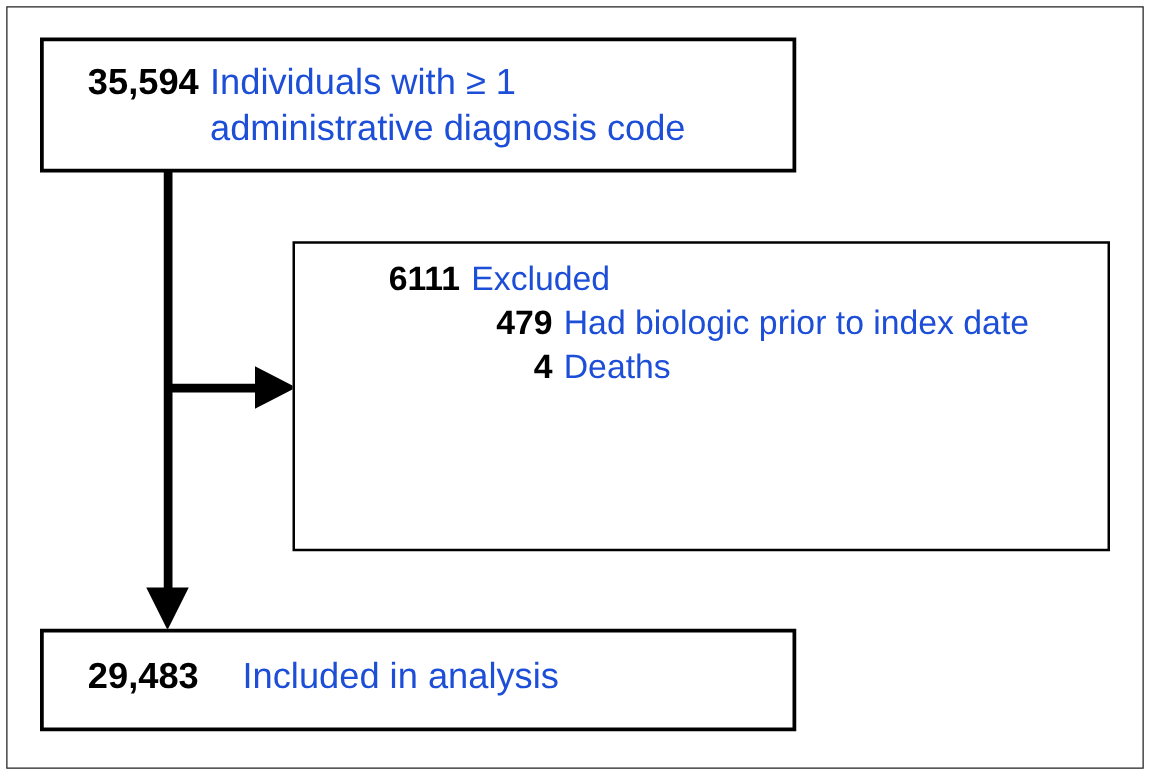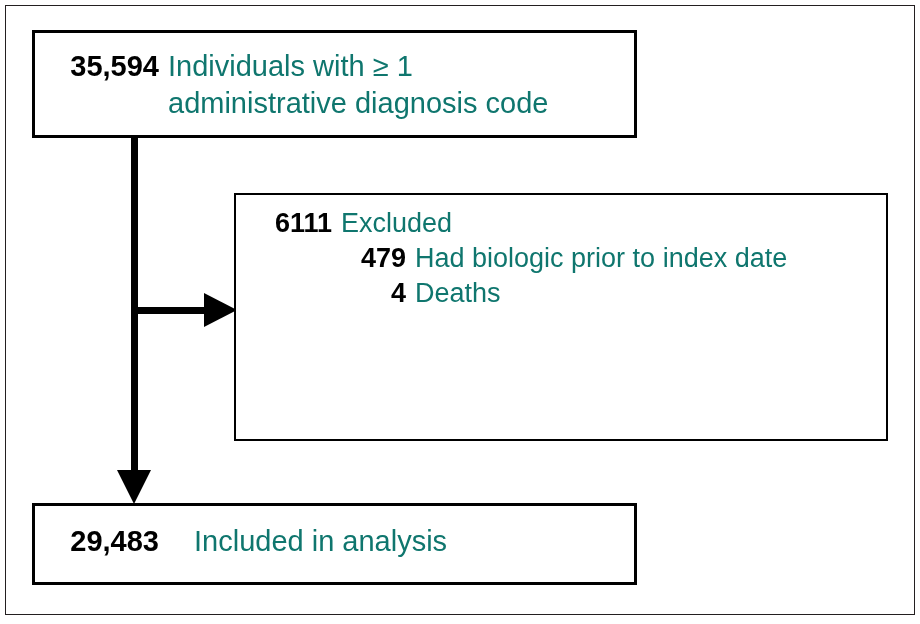--- a/index.html
+++ b/index.html
@@ -81,39 +81,39 @@
   }
   .num {
     flex: 0 0 auto;
     text-align: right;
     font-weight: bold;
     color: #000000;
     white-space: pre;
   }
   .desc {
     flex: 1 1 auto;
-    color: #0f766e;
+    color: #1d4ed8;
     padding-left: 9px;
     white-space: pre-line;
   }
 
   
   #box-top .rows { padding-top: 15px; }
   #box-top .row { font-size: 29px; line-height: 37px; }
   #box-top .num { width: 124px; }
 
   
   #box-included .rows { padding-top: 17px; }
   #box-included .row { font-size: 29px; line-height: 37px; gap: 26px; }
   #box-included .num { width: 124px; }
 
   
   #box-excluded .rows { padding-top: 11px; }
   #box-excluded .row { font-size: 27px; line-height: 35px; }
-  #box-excluded .num { width: 96px; }
+  #box-excluded .num { width: 96px; padding-left: 36px; }
   #box-excluded .row.indent .num { width: 170px; }
 
   
   .connector {
     position: absolute;
     background: #000000;
   }
   #trunk-vertical {
     left: 131px;
     top: 136px;

